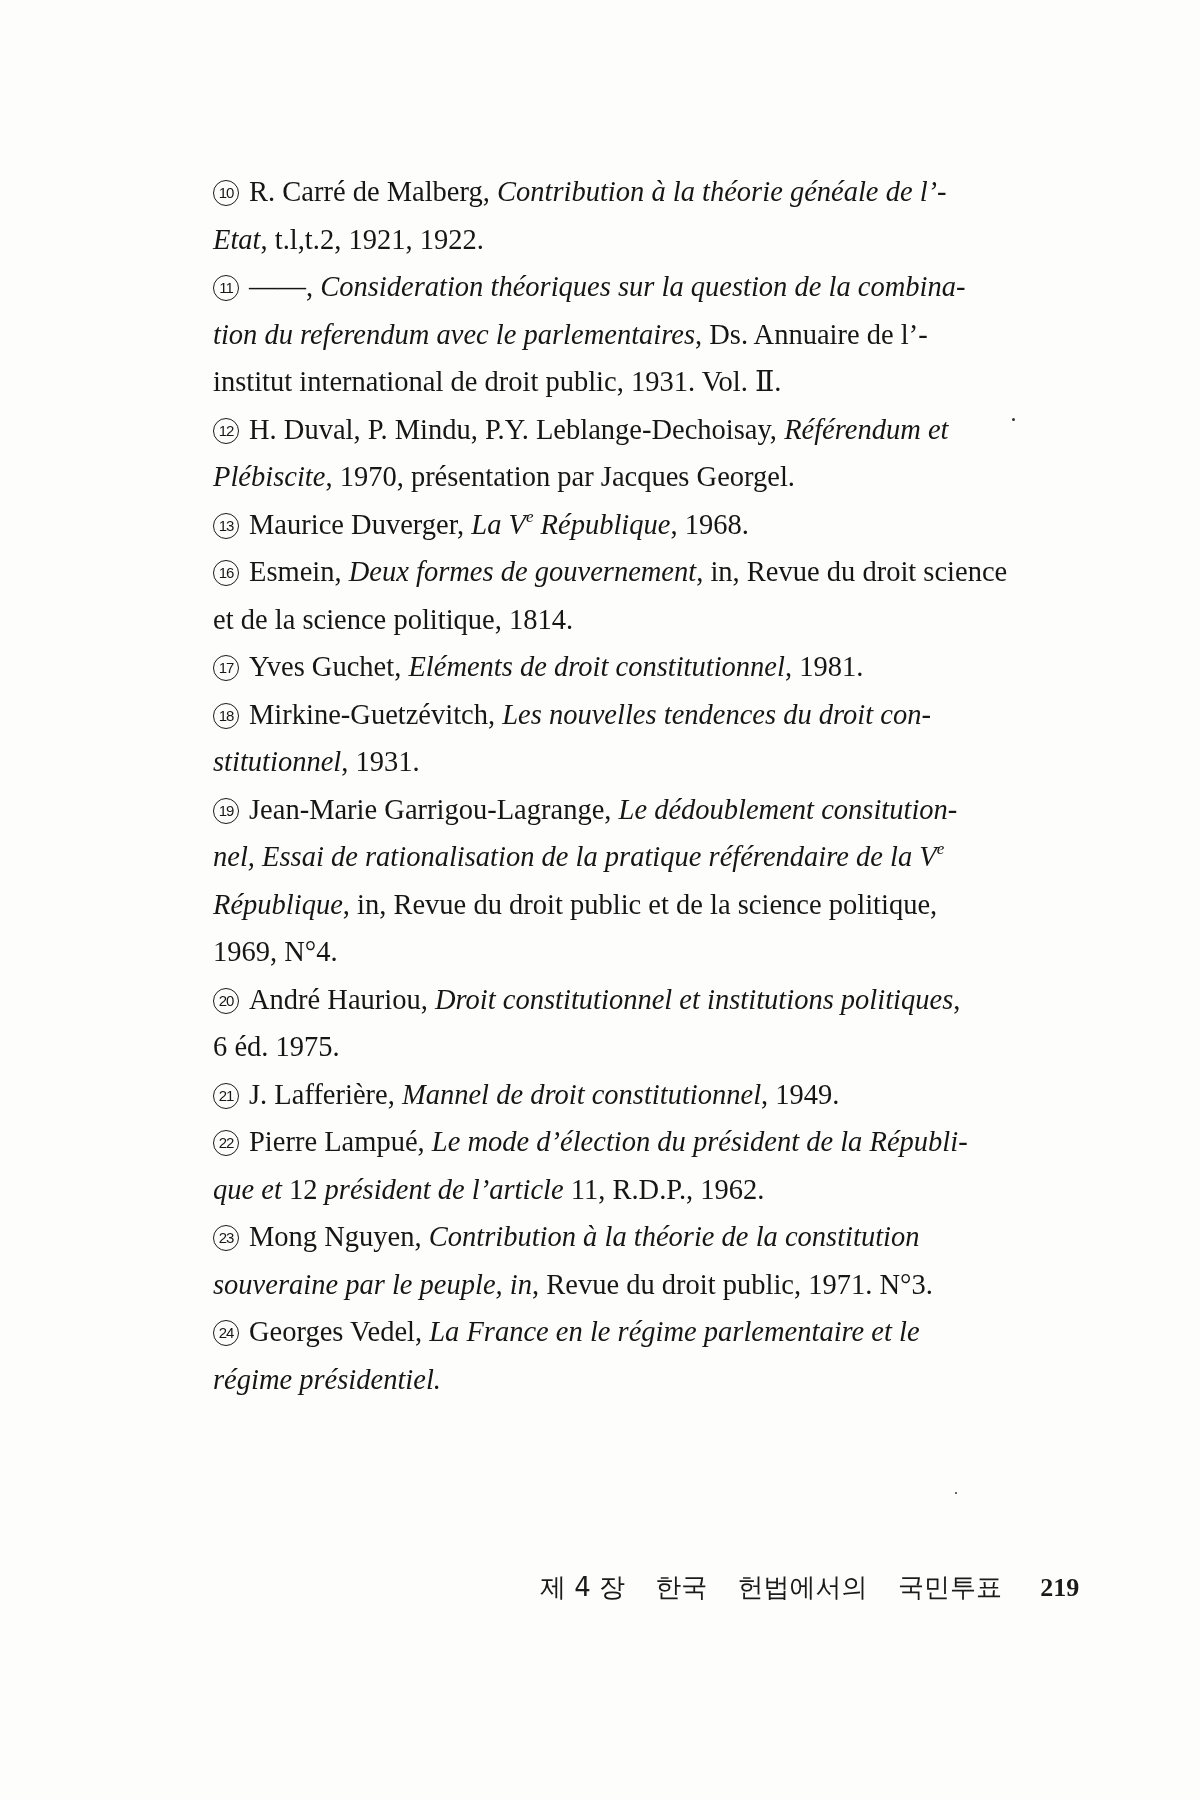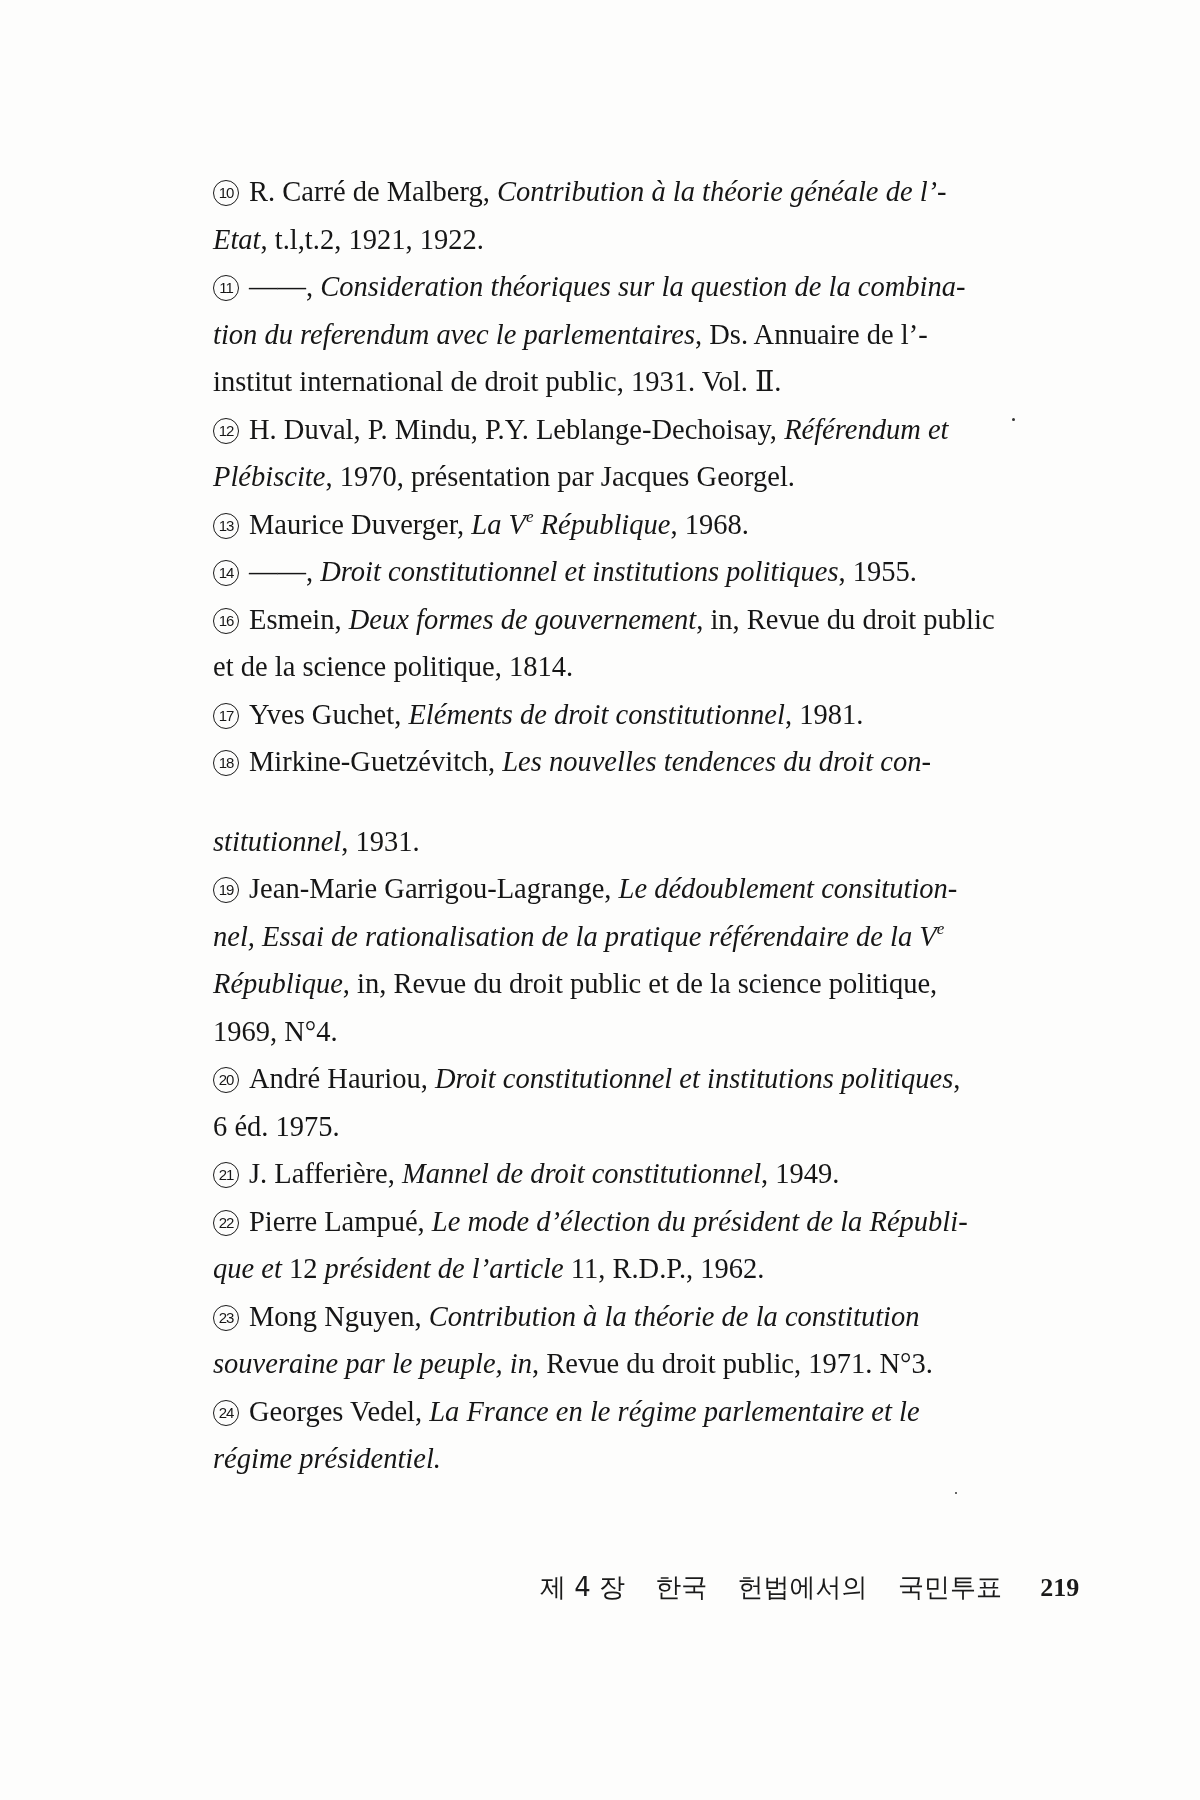--- a/index.html
+++ b/index.html
@@ -74,32 +74,29 @@
         <span class="line" style="padding-left: 0px;"><span>institut international de droit public, 1931.  Vol. Ⅱ.</span></span>
       </div>
       <div class="ref">
         <span class="line"><span class="num">12</span><span>H. Duval, P. Mindu, P.Y. Leblange-Dechoisay, </span><i>Référendum et</i></span>
         <span class="line" style="padding-left: 0px;"><i>Plébiscite</i><span>, 1970,  présentation par Jacques Georgel.</span></span>
       </div>
       <div class="ref">
         <span class="line"><span class="num">13</span><span>Maurice Duverger, </span><i>La V</i><sup>e</sup><i> République</i><span>, 1968.</span></span>
       </div>
       <div class="ref">
-        <span class="line"><span class="num">14</span><span>——,  </span><i>Droit constitutionnel et institutions politiques</i><span>, 1955.</span></span>
-      </div>
-      <div class="ref">
-        <span class="line"><span class="num">16</span><span>Esmein, </span><i>Deux formes de gouvernement</i><span>, in, Revue du droit public</span></span>
+        <span class="line"><span class="num">16</span><span>Esmein, </span><i>Deux formes de gouvernement</i><span>, in, Revue du droit science</span></span>
         <span class="line" style="padding-left: 0px;"><span>et de la science politique, 1814.</span></span>
       </div>
       <div class="ref">
         <span class="line"><span class="num">17</span><span>Yves Guchet, </span><i>Eléments de droit constitutionnel</i><span>, 1981.</span></span>
       </div>
       <div class="ref">
         <span class="line"><span class="num">18</span><span>Mirkine-Guetzévitch, </span><i>Les nouvelles tendences du droit con-</i></span>
-        <span class="line" style="padding-left: 0px; margin-top: 32px;"><i>stitutionnel</i><span>, 1931.</span></span>
+        <span class="line" style="padding-left: 0px;"><i>stitutionnel</i><span>, 1931.</span></span>
       </div>
       <div class="ref">
         <span class="line"><span class="num">19</span><span>Jean-Marie Garrigou-Lagrange, </span><i>Le dédoublement consitution-</i></span>
         <span class="line" style="padding-left: 0px;"><i>nel, Essai de rationalisation de la pratique référendaire de la V</i><sup>e</sup></span>
         <span class="line" style="padding-left: 0px;"><i>République</i><span>, in, Revue du droit public et de la science politique,</span></span>
         <span class="line" style="padding-left: 0px;"><span>1969,  N°4.</span></span>
       </div>
       <div class="ref">
         <span class="line"><span class="num">20</span><span>André Hauriou, </span><i>Droit constitutionnel et institutions politiques</i><span>,</span></span>
         <span class="line" style="padding-left: 0px;"><span>6 éd. 1975.</span></span>

